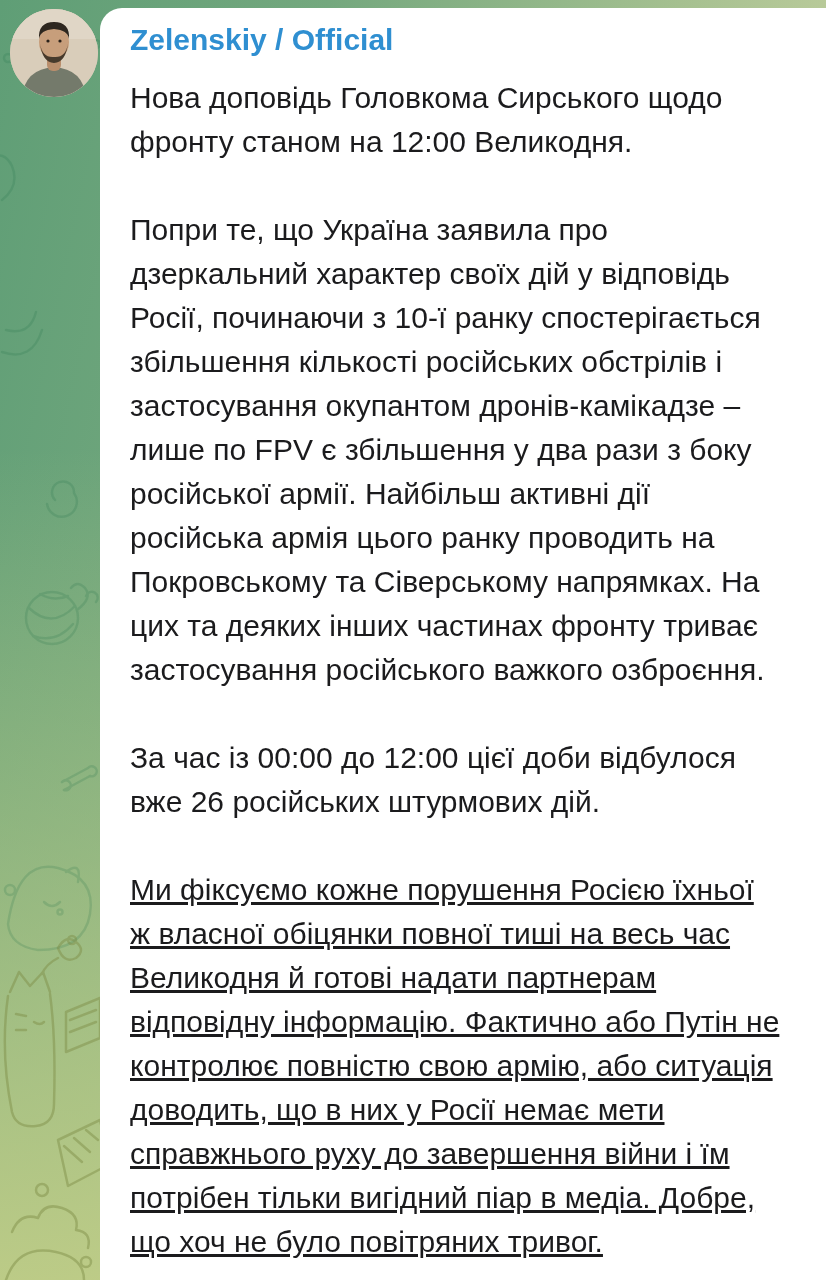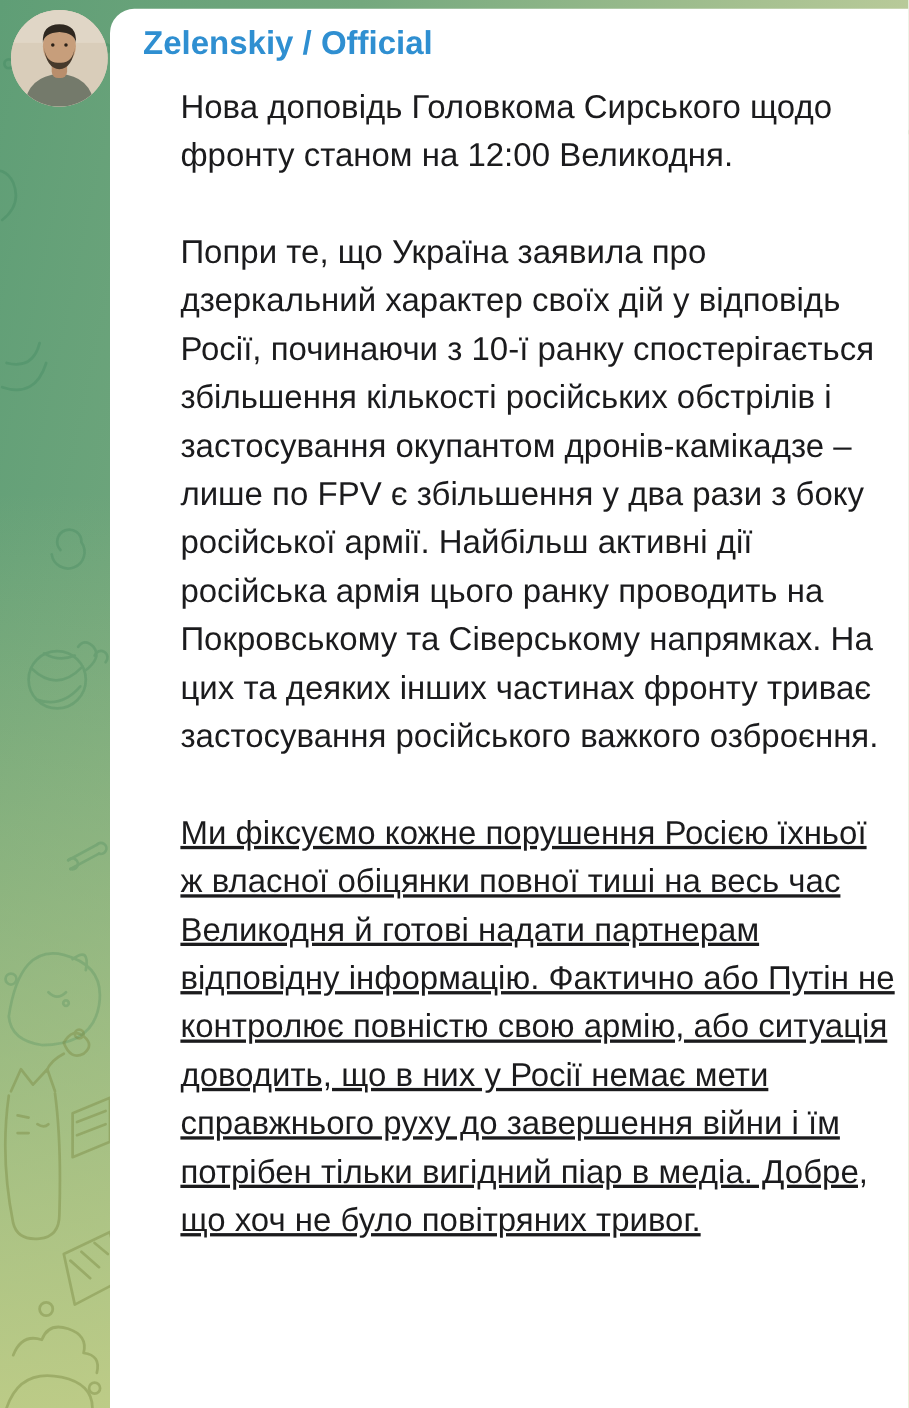--- a/index.html
+++ b/index.html
@@ -24,21 +24,21 @@
   .bubble {
     position: absolute; left: 100px; top: 8px; width: 817px; height: 1272px;
     background: #ffffff;
     border-radius: 22px 22px 0 0;
     padding: 13px 12px 0 30px;
   }
   .channel-name {
     color: #2f8fd1; font-weight: 700; font-size: 30px; line-height: 38px;
     margin-bottom: 17px; cursor: pointer;
   }
-  .msg-text { width: 652px; color: #1b1b1d; font-size: 30px; line-height: 44px; margin-left: 34px; }
+  .msg-text { width: 652px; color: #1b1b1d; font-size: 30px; line-height: 44px; }
   .msg-text p { margin: 0 0 44px 0; }
   .msg-text p:last-child { margin-bottom: 0; text-decoration: underline; }
 </style>
 </head>
 <body>
 
 <div class="screen">
 
   <svg class="doodles" viewBox="0 0 826 1280" fill="none" stroke-linecap="round" stroke-linejoin="round">
 
@@ -132,17 +132,18 @@
       <circle cx="38" cy="32" r="1.6" fill="#2a2119"></circle>
       <circle cx="50" cy="32" r="1.6" fill="#2a2119"></circle>
     </svg>
   </div>
 
   <div class="bubble">
     <div class="channel-name">Zelenskiy / Official</div>
     <div class="msg-text">
       <p>Нова доповідь Головкома Сирського щодо фронту станом на 12:00 Великодня.</p>
       <p>Попри те, що Україна заявила про дзеркальний характер своїх дій у відповідь Росії, починаючи з 10-ї ранку спостерігається збільшення кількості російських обстрілів і застосування окупантом дронів-камікадзе – лише по FPV є збільшення у два рази з боку російської армії. Найбільш активні дії російська армія цього ранку проводить на Покровському та Сіверському напрямках. На цих та деяких інших частинах фронту триває застосування російського важкого озброєння.</p>
+      <p>За час із 00:00 до 12:00 цієї доби відбулося вже 26 російських штурмових дій.</p>
       <p>Ми фіксуємо кожне порушення Росією їхньої ж власної обіцянки повної тиші на весь час Великодня й готові надати партнерам відповідну інформацію. Фактично або Путін не контролює повністю свою армію, або ситуація доводить, що в них у Росії немає мети справжнього руху до завершення війни і їм потрібен тільки вигідний піар в медіа. Добре, що хоч не було повітряних тривог.</p>
     </div>
   </div>
 
 </div>
 
 </body></html>

